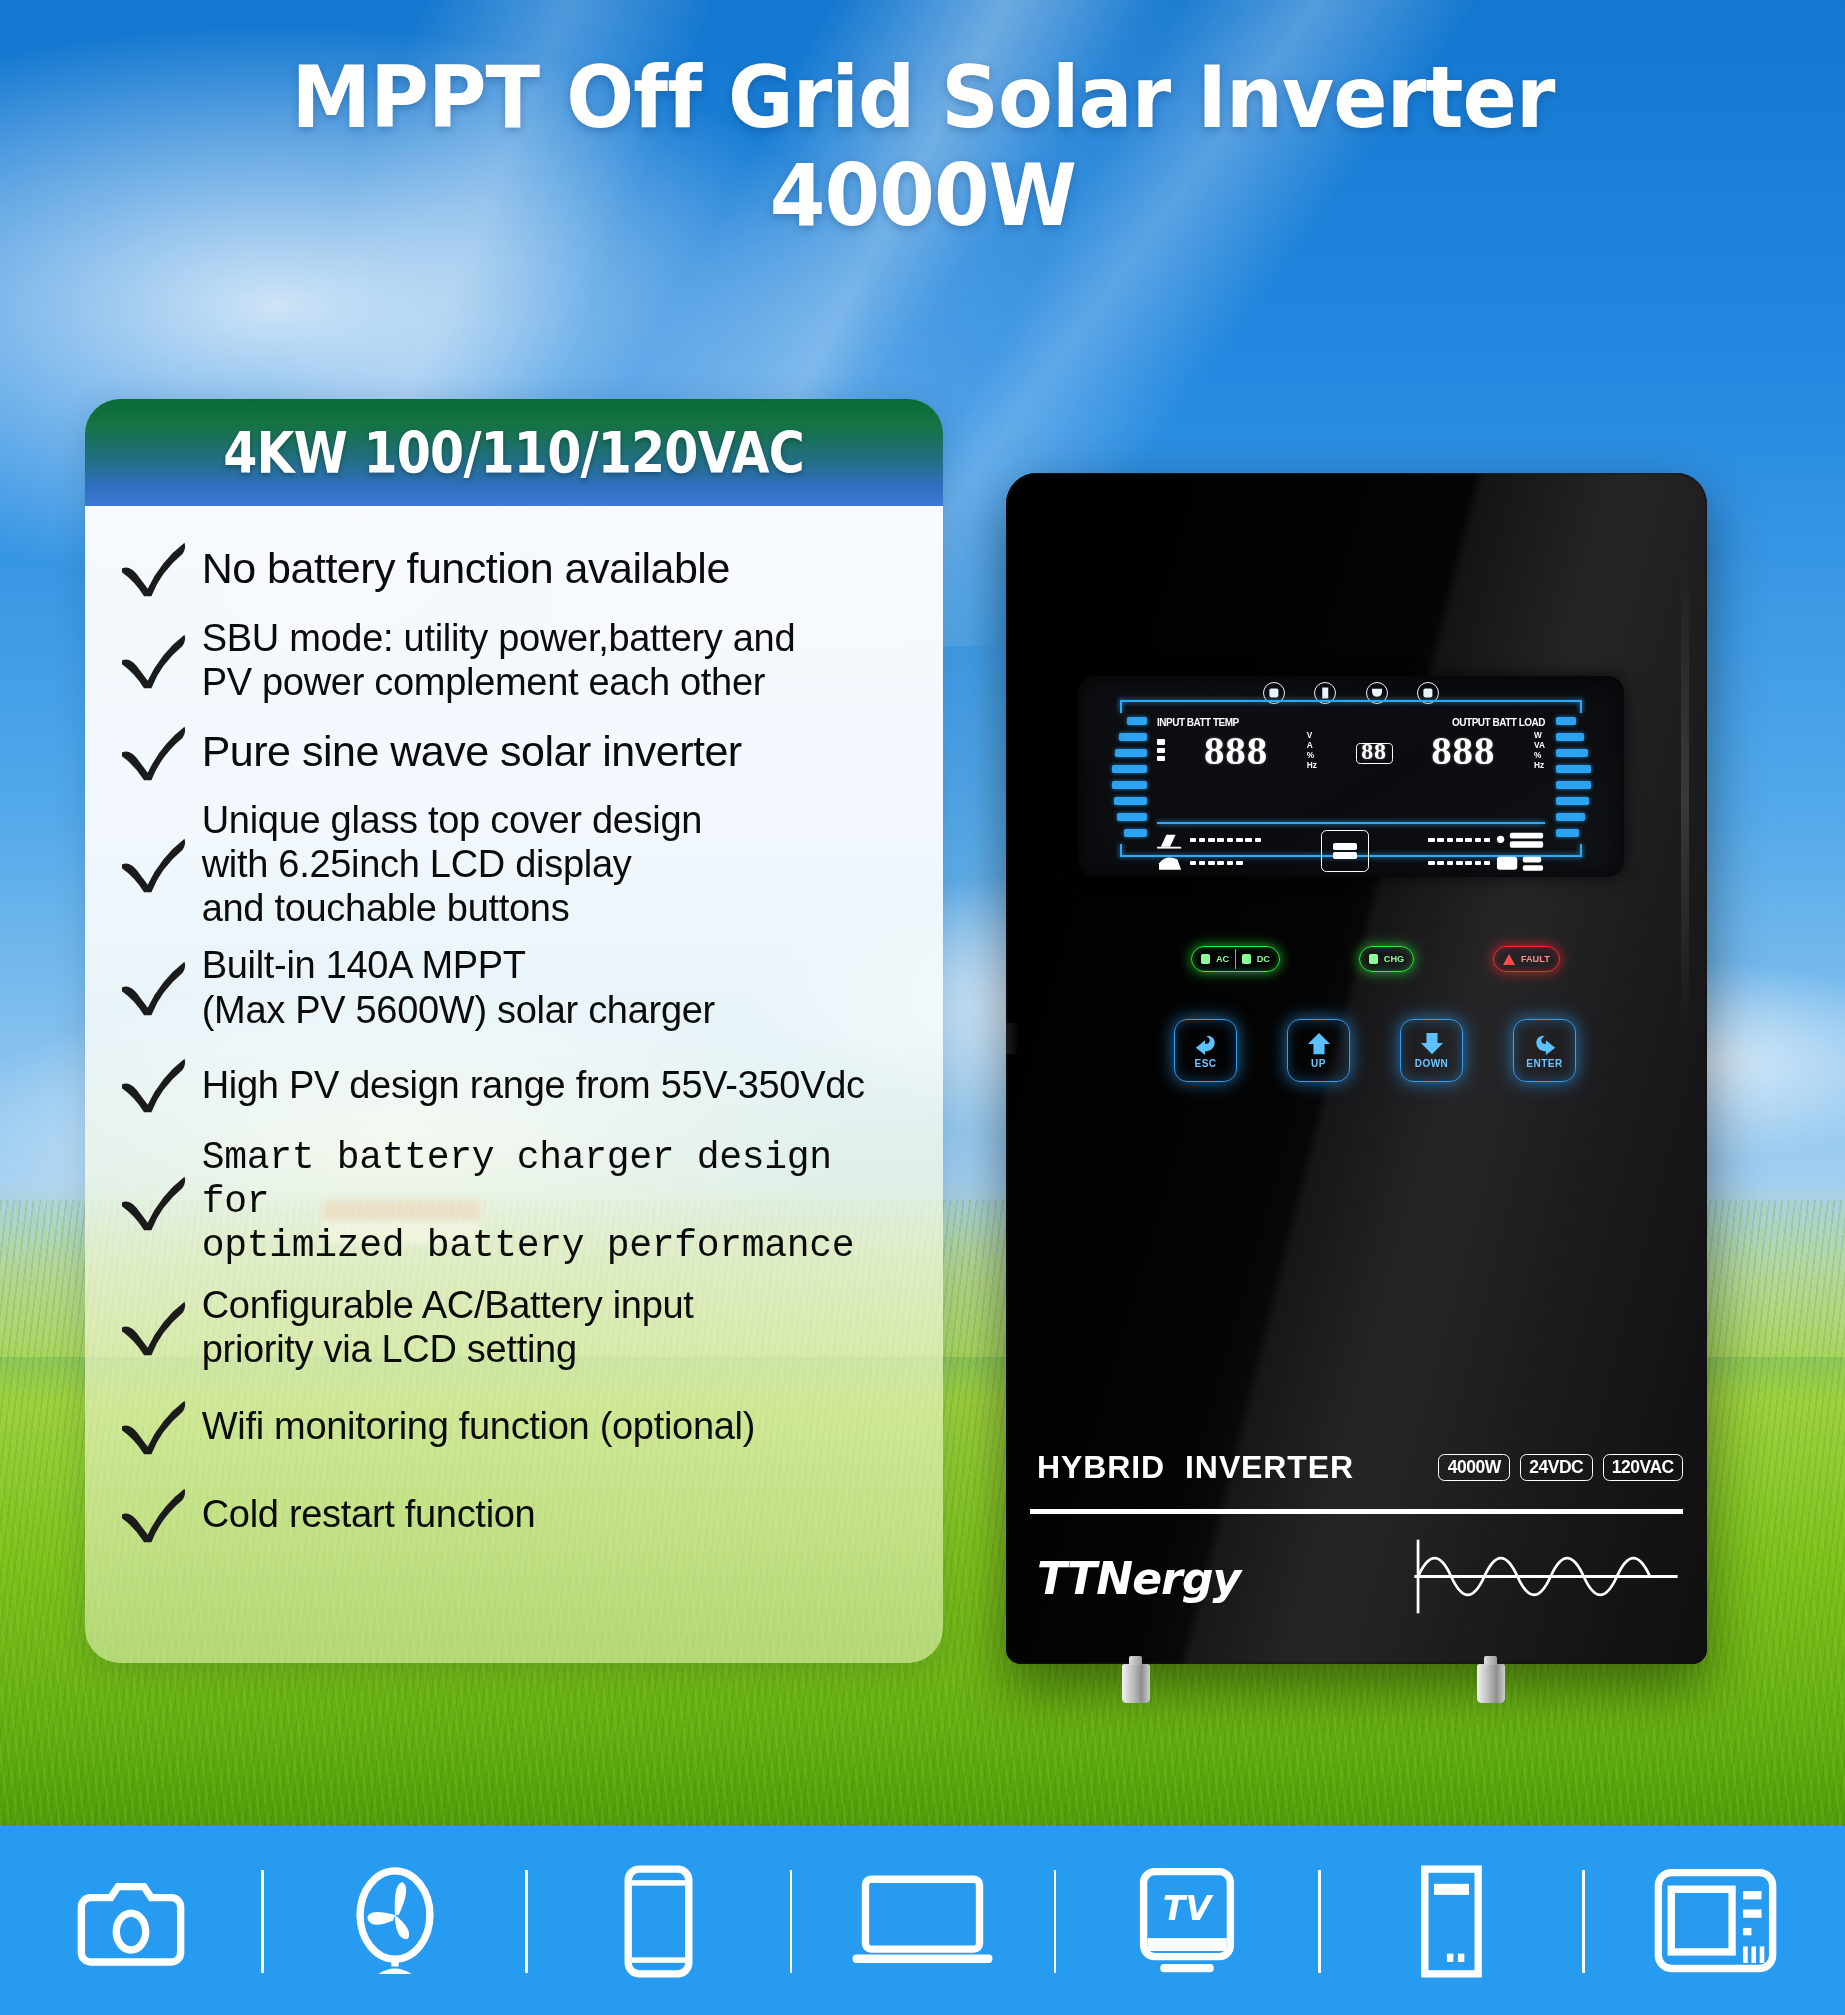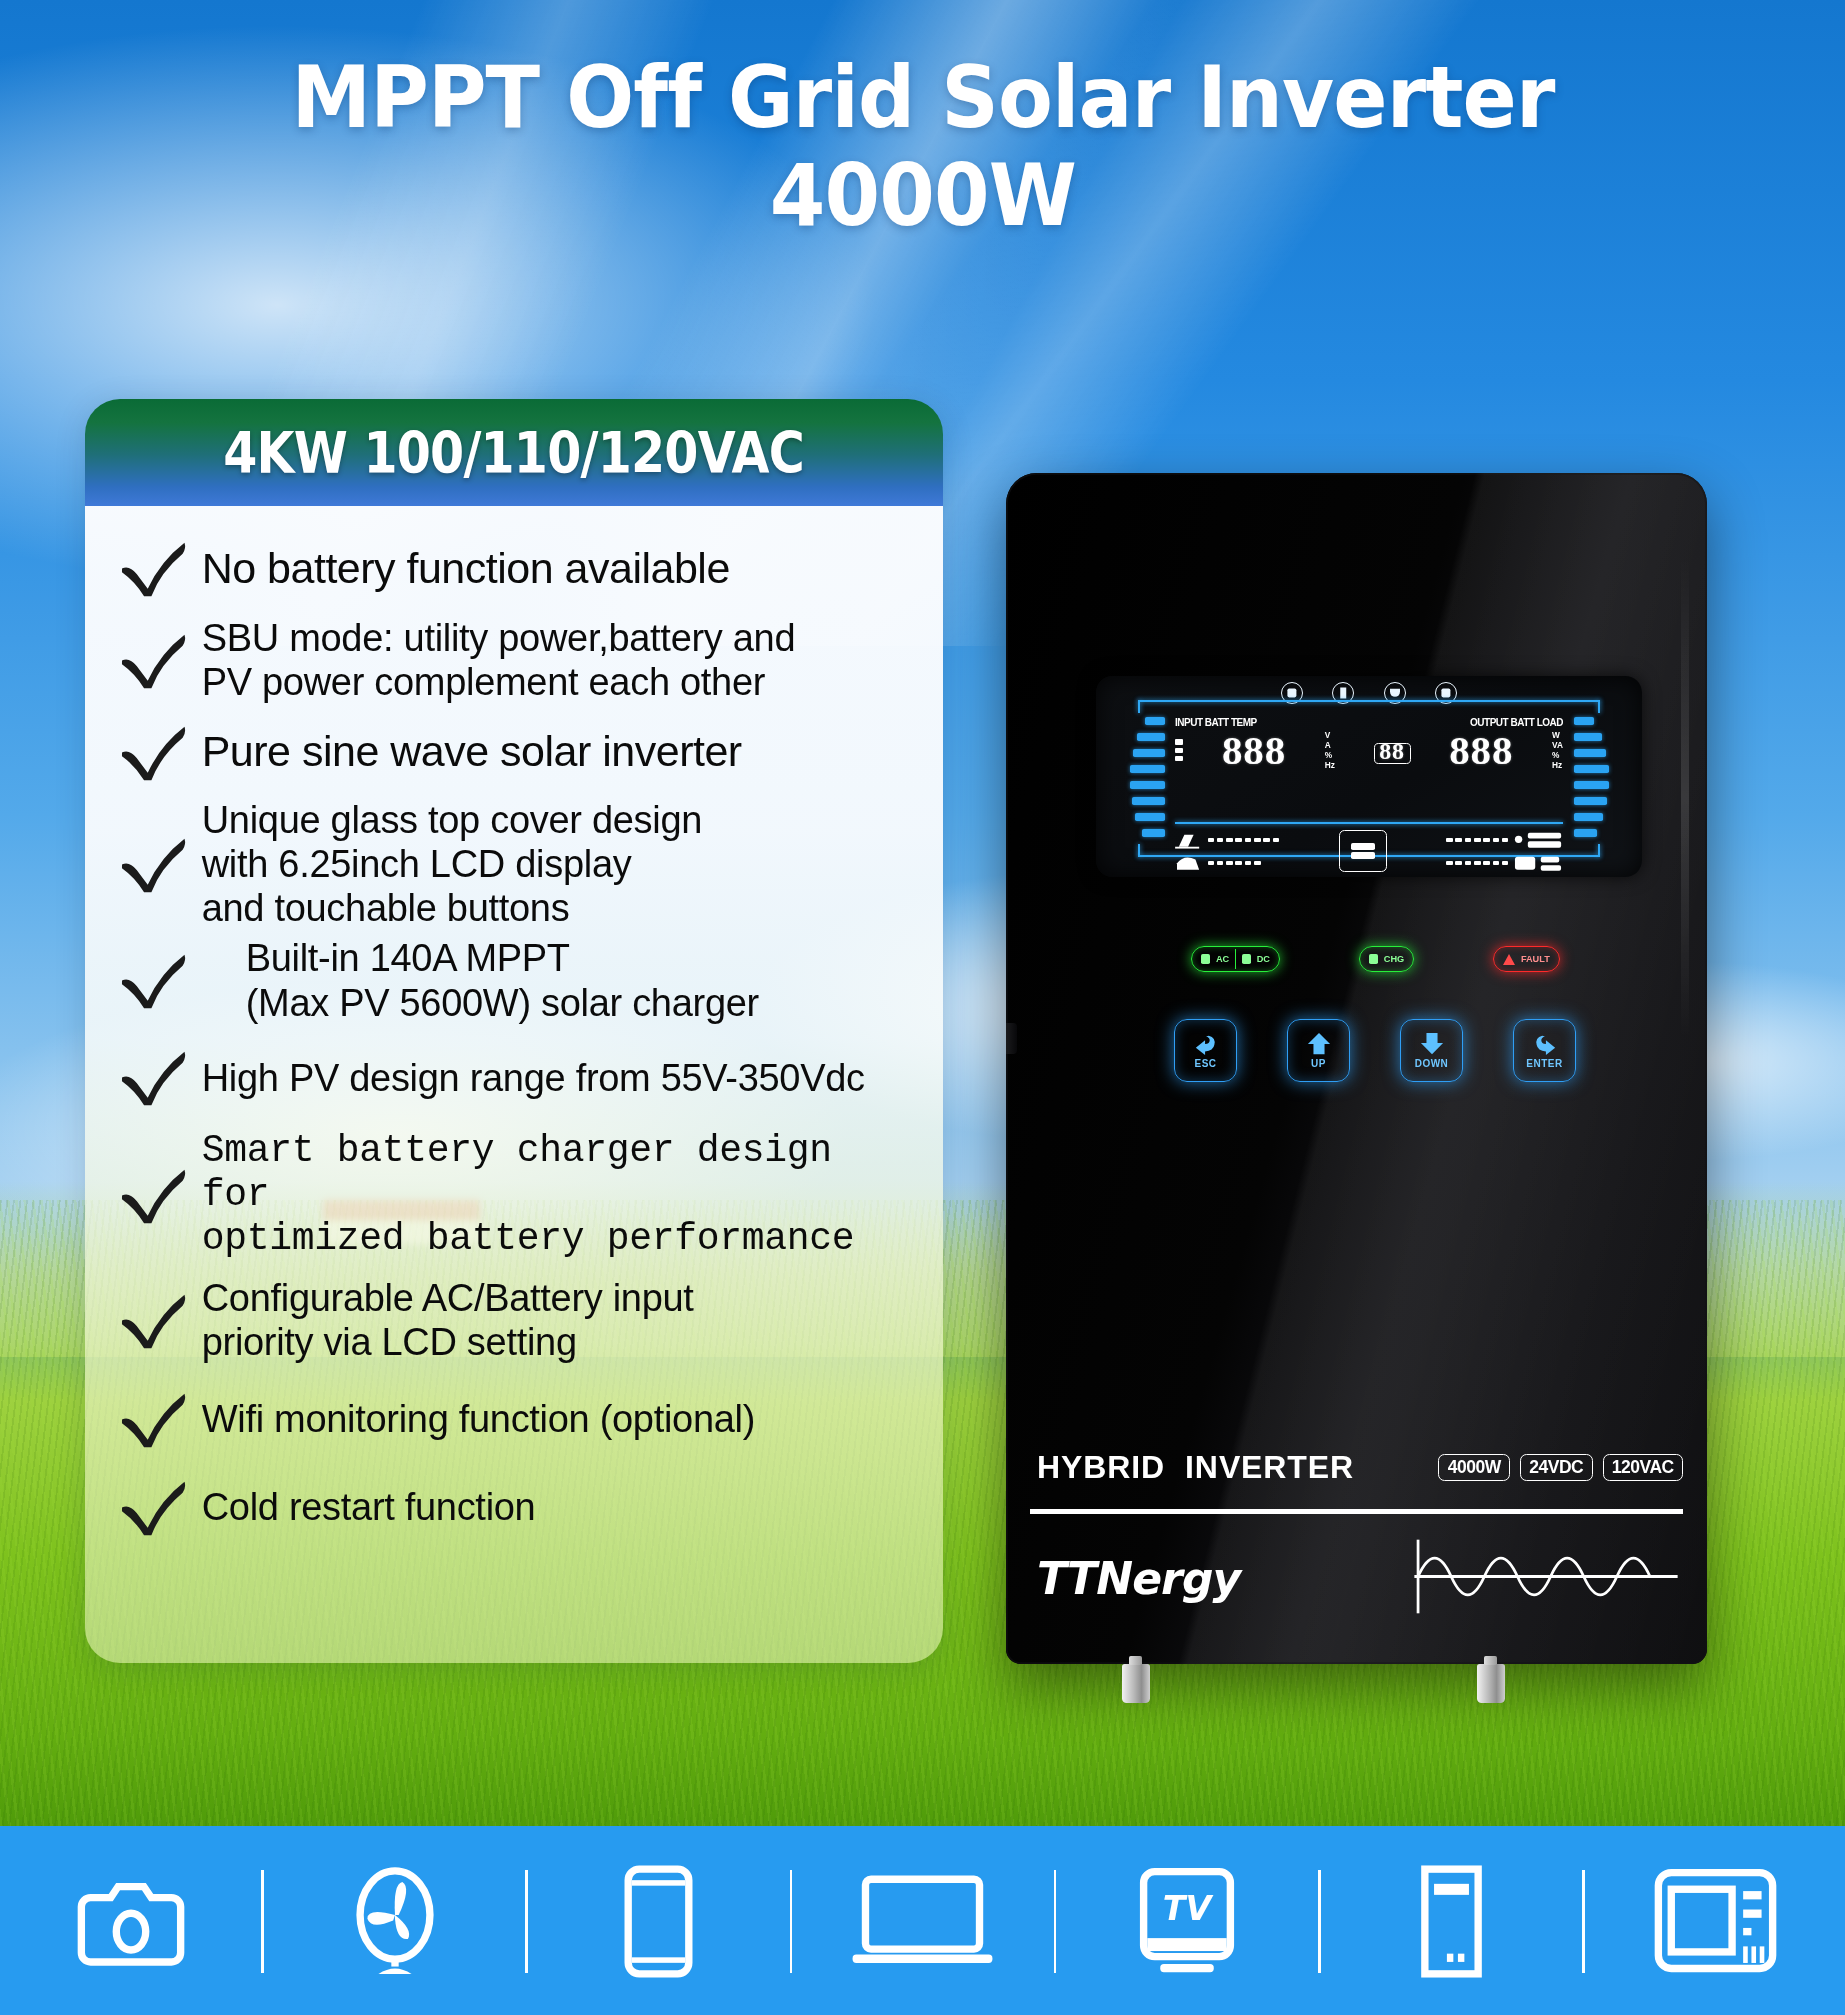--- a/index.html
+++ b/index.html
@@ -165,21 +165,21 @@
   }
   .inv-screw {
     position: absolute; left: -9.2px; top: 550px;
     width: 20px; height: 31px; border-radius: 3.7px;
     background: linear-gradient(to right, #2a2a2c, #08080a);
   }
 
   
   .lcd {
     position: absolute;
-    left: 90px; top: 203px;
+    left: 72px; top: 203px;
     width: 546px; height: 201px;
     border-radius: 16.6px;
     background: linear-gradient(150deg, #0d0f12 0%, #0a0c0f 55%, #101317 100%);
     box-shadow: inset 0 0 24px rgba(0,0,0,.85), 0 0 16.6px rgba(0,0,0,.7);
     overflow: hidden;
   }
   .lcd-inner { position: absolute; inset: 0; }
 
   .lcd-topicons {
     position: absolute; left: 0; top: 5.5px; width: 100%;
@@ -358,21 +358,21 @@
           <div class="feature-item" style="margin-top: 13px;">
             <div class="check">
               <svg width="72" height="57" viewBox="0 0 78 62">
                 <path d="M2 30 Q10 26 18 36 L30 52 Q44 22 70 2 Q72 8 68 14 Q44 34 34 60 L26 60 Q16 44 2 34 Z" fill="#1b1b1b"></path>
               </svg>
             </div>
             <div class="feature-text">Unique glass top cover design
 with 6.25inch LCD display
 and touchable buttons</div>
           </div>
-          <div class="feature-item" style="margin-top: 6px; gap: 44px;">
+          <div class="feature-item" style="margin-top: 13px;">
             <div class="check">
               <svg width="72" height="57" viewBox="0 0 78 62">
                 <path d="M2 30 Q10 26 18 36 L30 52 Q44 22 70 2 Q72 8 68 14 Q44 34 34 60 L26 60 Q16 44 2 34 Z" fill="#1b1b1b"></path>
               </svg>
             </div>
             <div class="feature-text">Built-in 140A MPPT
 (Max PV 5600W) solar charger</div>
           </div>
           <div class="feature-item" style="margin-top: 20px;">
             <div class="check">

